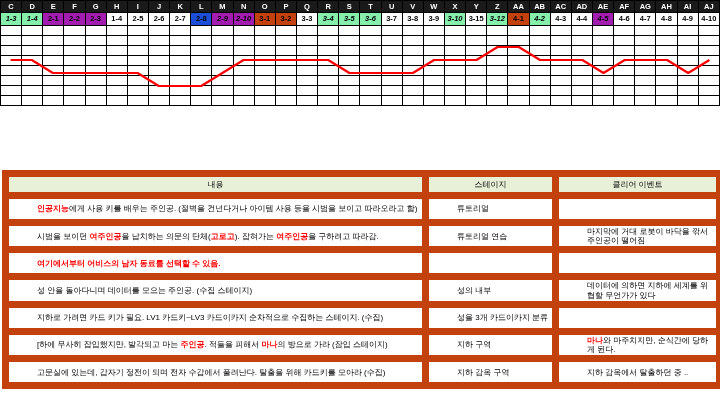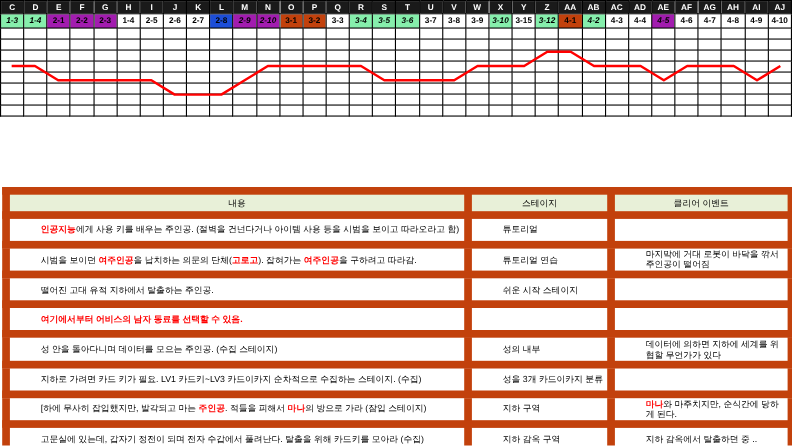--- a/index.html
+++ b/index.html
@@ -445,25 +445,20 @@
             <td class="c"><span class="red">인공지능</span>에게 사용 키를 배우는 주인공. (절벽을 건넌다거나 아이템 사용 등을 시범을 보이고 따라오라고 함)</td>
             <td class="c">튜토리얼</td>
             <td class="c"></td>
           </tr>
           <tr>
             <td class="c">시범을 보이던 <span class="red">여주인공</span>을 납치하는 의문의 단체(<span class="red">고로고</span>). 잡혀가는 <span class="red">여주인공</span>을 구하려고 따라감.</td>
             <td class="c">튜토리얼 연습</td>
             <td class="c">마지막에 거대 로봇이 바닥을 깎서 주인공이 떨어짐</td>
           </tr>
           <tr>
-            <td class="c">떨어진 고대 유적 지하에서 탈출하는 주인공.</td>
-            <td class="c">쉬운 시작 스테이지</td>
-            <td class="c"></td>
-          </tr>
-          <tr>
             <td class="c"><span class="red">여기에서부터 어비스의 남자 동료를 선택할 수 있음.</span></td>
             <td class="c"></td>
             <td class="c"></td>
           </tr>
           <tr>
             <td class="c">성 안을 돌아다니며 데이터를 모으는 주인공. (수집 스테이지)</td>
             <td class="c">성의 내부</td>
             <td class="c">데이터에 의하면 지하에 세계를 위협할 무언가가 있다</td>
           </tr>
           <tr>

